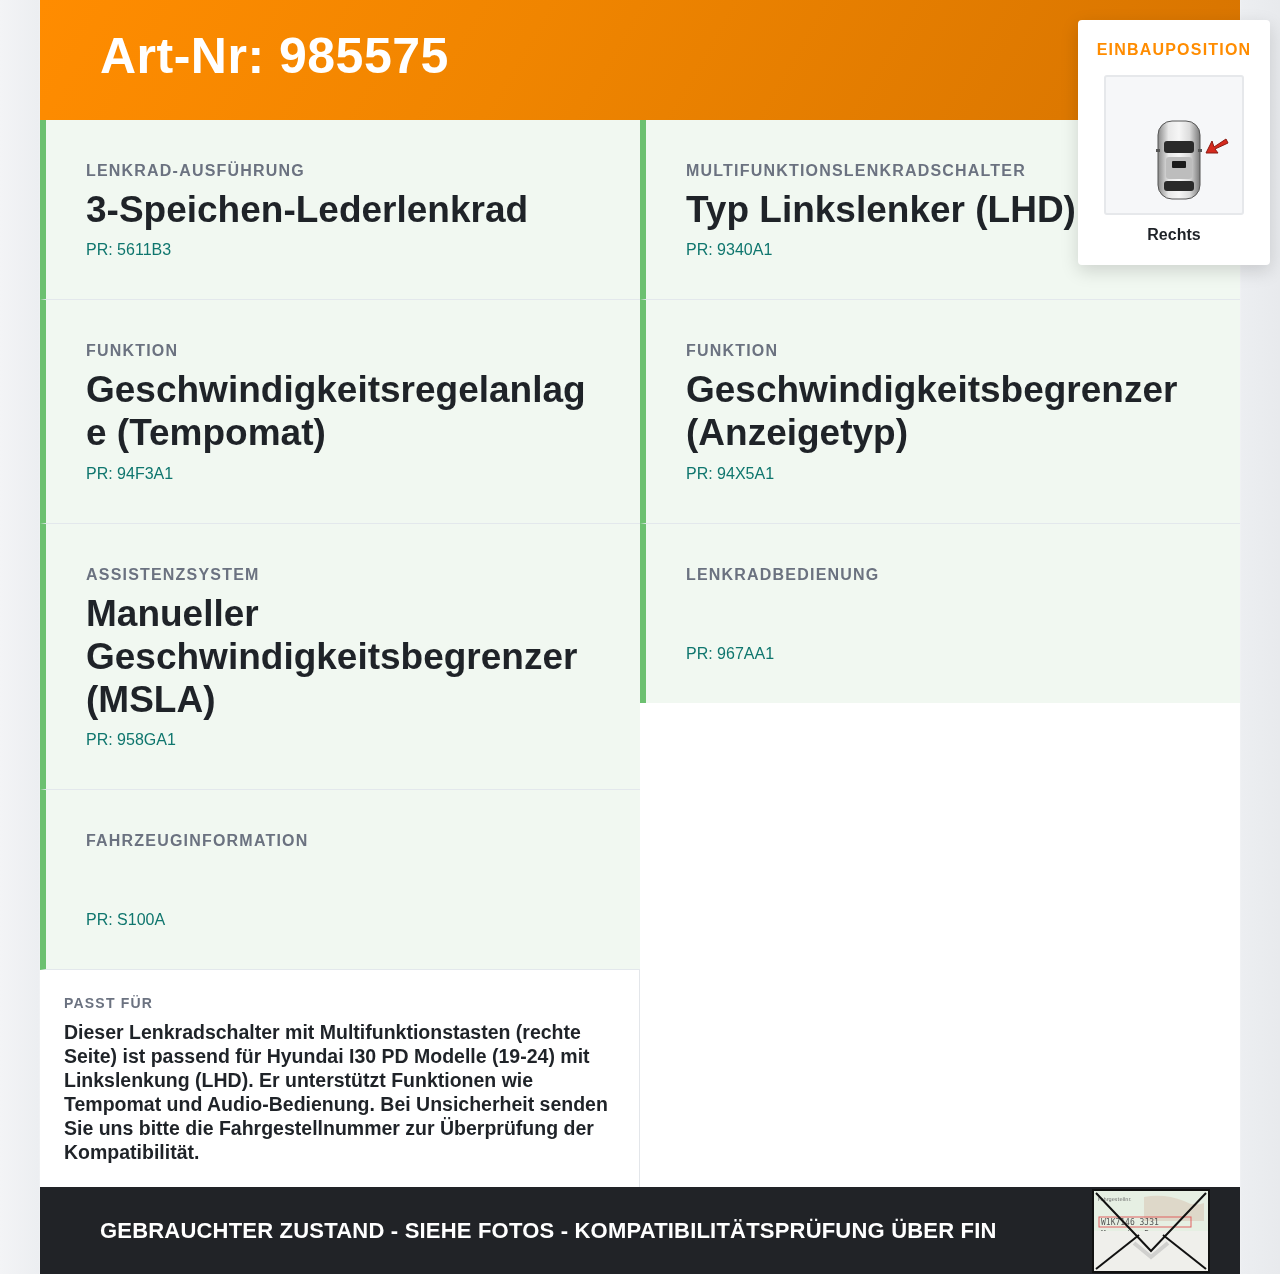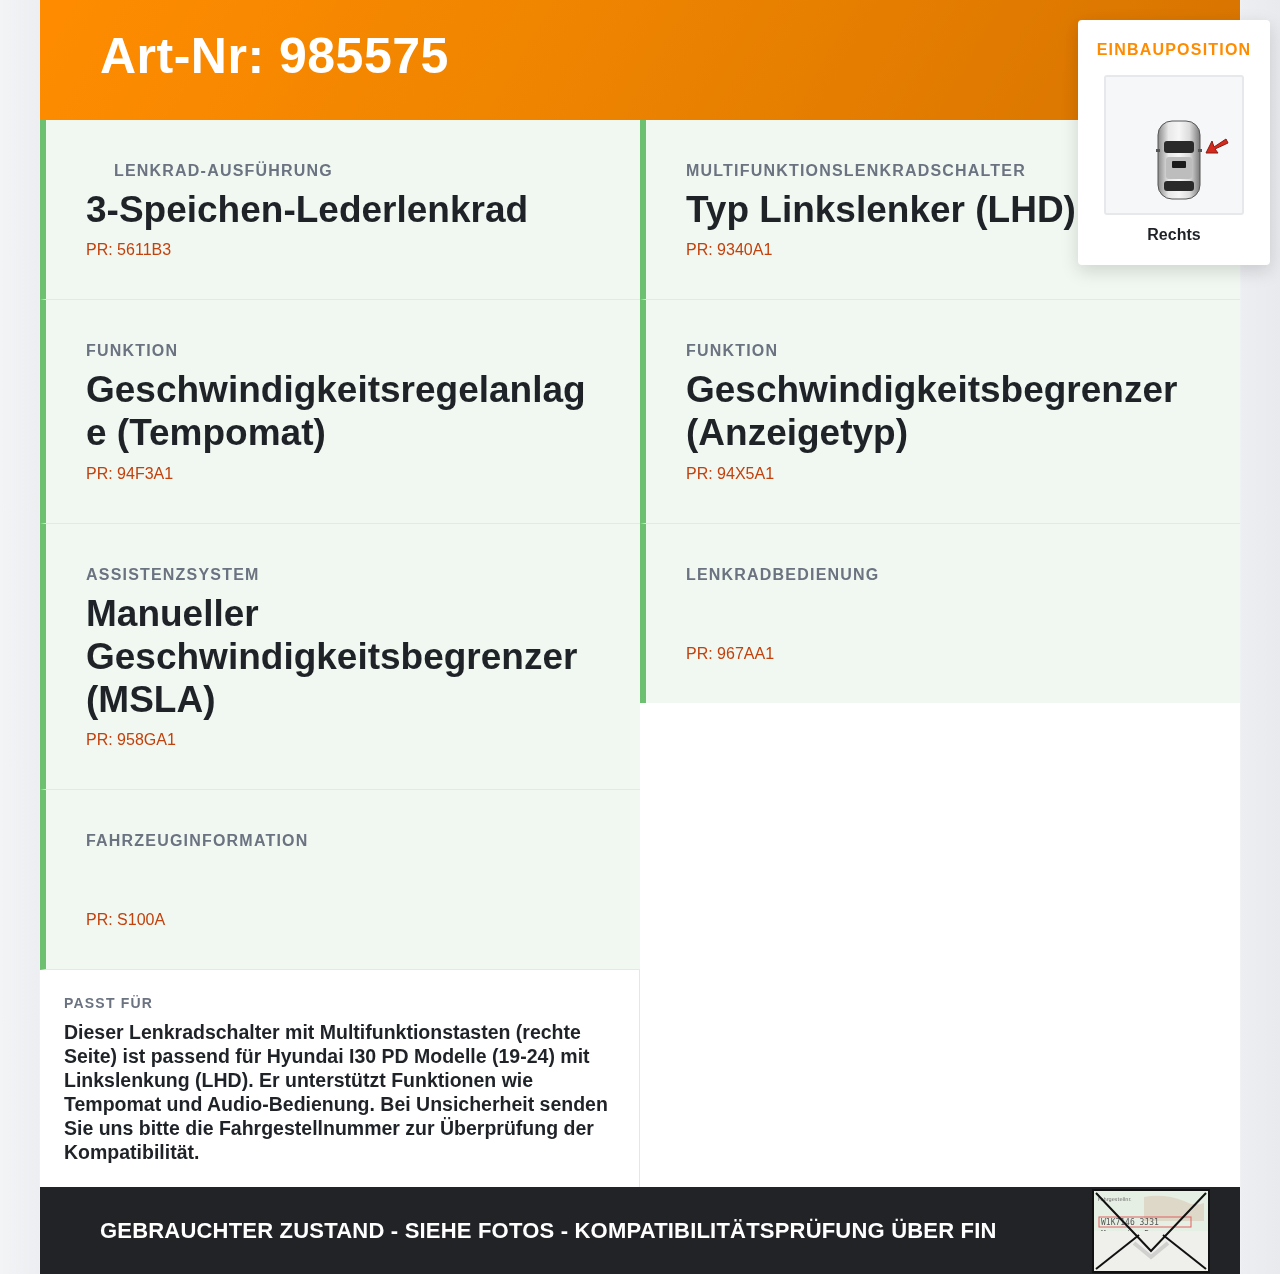--- a/index.html
+++ b/index.html
@@ -61,21 +61,21 @@
       font-size: 37px;
       font-weight: 700;
       color: #1f2328;
       line-height: 43px;
       word-break: break-all;
     }
     .cell-pr {
       position: absolute;
       left: 40px;
       font-size: 16px;
-      color: #c2410c;
+      color: #0f766e;
     }
     .col-divider {
       position: absolute;
       left: 599px;
       top: 703px;
       width: 1px;
       height: 484px;
       background: #e3e6ea;
     }
     .fits {
@@ -162,21 +162,21 @@
 
 <div class="page">
 
   <div class="header">
     <div class="header-title">Art-Nr: 985575</div>
   </div>
 
   <div class="grid">
 
     <div class="cell" style="left:0; top:0; width:600px; height:180px;">
-      <div class="cell-label" style="top:42px;margin-left:28px;">LENKRAD-AUSFÜHRUNG</div>
+      <div class="cell-label" style="top:42px;">LENKRAD-AUSFÜHRUNG</div>
       <div class="cell-value" style="top:68px;">3-Speichen-Lederlenkrad</div>
       <div class="cell-pr" style="top:121px;">PR: 5611B3</div>
     </div>
     <div class="cell" style="left:600px; top:0; width:600px; height:180px;">
       <div class="cell-label" style="top:42px;">MULTIFUNKTIONSLENKRADSCHALTER</div>
       <div class="cell-value" style="top:68px; white-space:nowrap; word-break:normal;">Typ Linkslenker (LHD)</div>
       <div class="cell-pr" style="top:121px;">PR: 9340A1</div>
     </div>
 
     <div class="cell" style="left:0; top:180px; width:600px; height:224px;">

